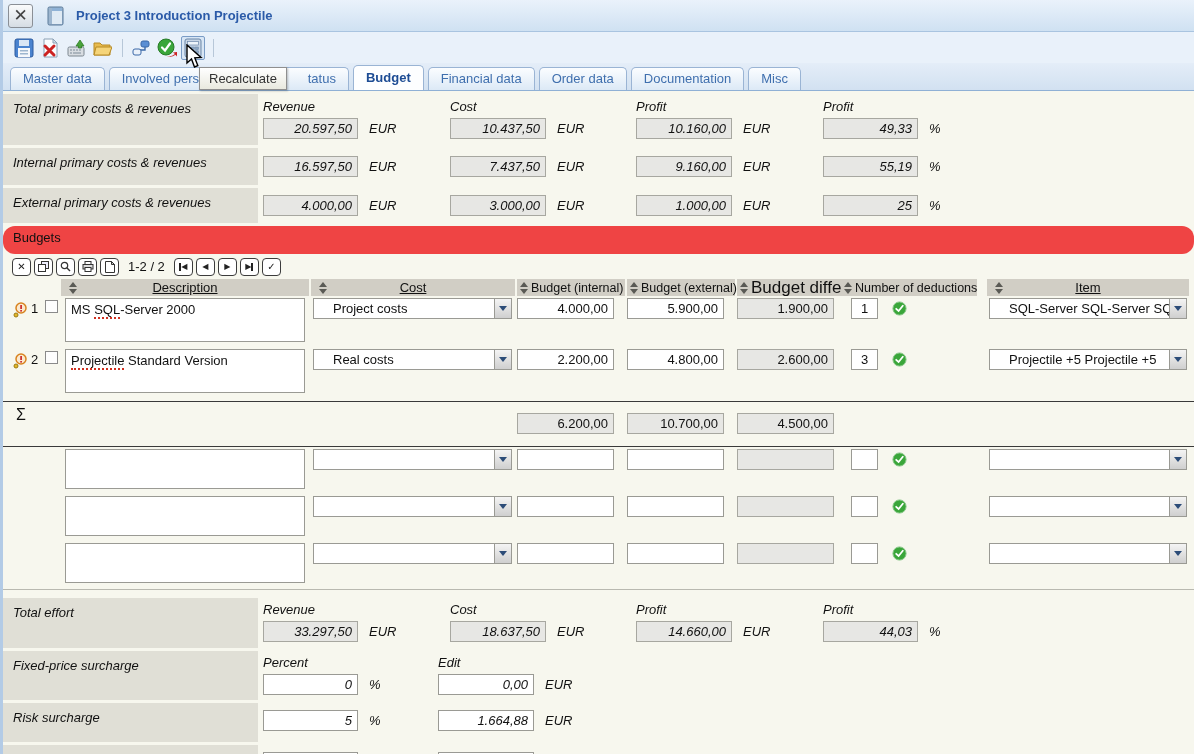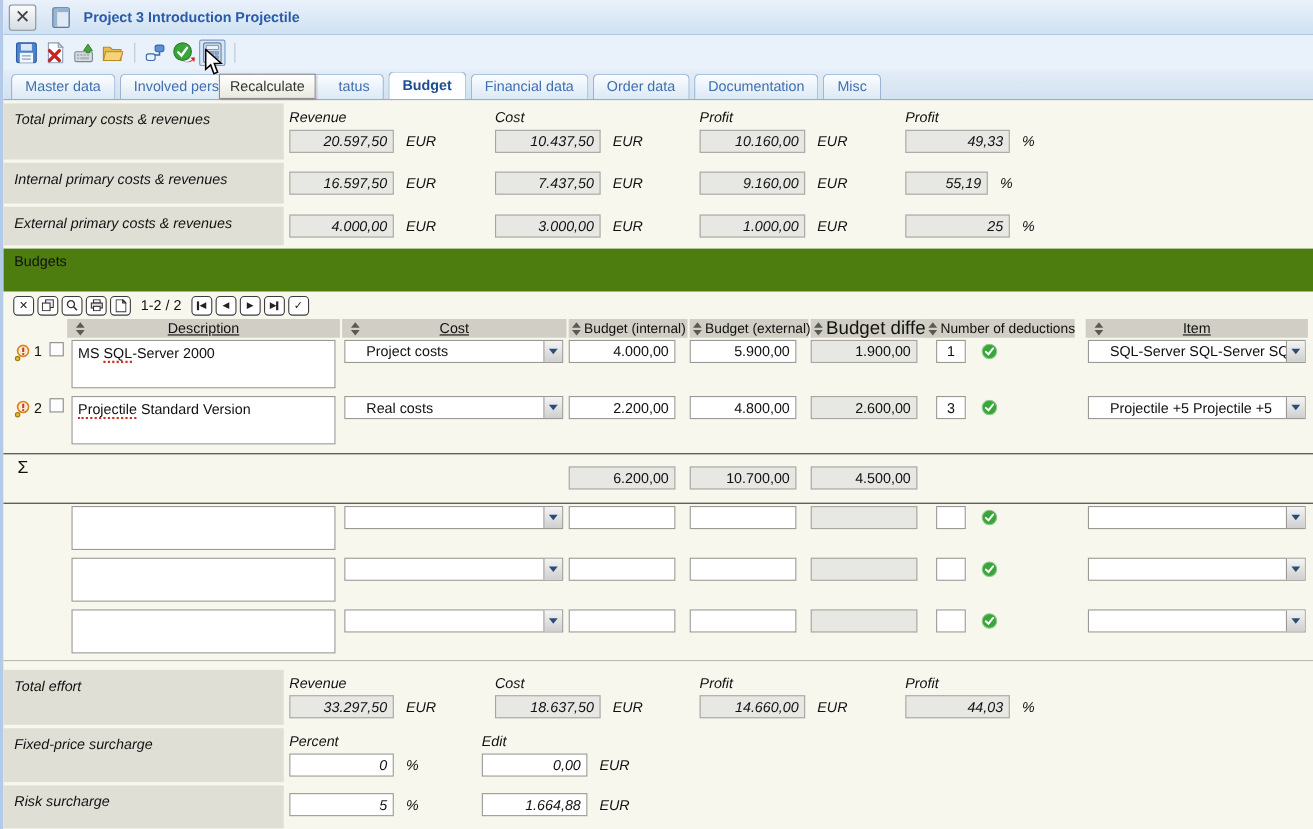--- a/index.html
+++ b/index.html
@@ -51,21 +51,21 @@
                 background:#e0dfd6; padding:7px 4px 0 10px; color:#111; }
   .fg { position:absolute; }
   .fg-label { position:absolute; top:0; left:0; white-space:nowrap; }
   .fieldline { position:absolute; display:flex; align-items:center; }
   .field { height:21px; border:1px solid #9a9a94; background:#fff; padding:0 5px;
            display:flex; align-items:center; justify-content:flex-end; white-space:nowrap; }
   .field.ro { background:#e7e7e4; border-color:#a7a7a0; }
   .unit { margin-left:11px; }
 
   
-  .band { height:39px; background:#4d7c0f; padding:4px 0 0 10px; }
+  .band { height:28px; background:#ef4444; padding:4px 0 0 10px;border-radius:12px; }
 
   
   .ttoolbar { height:25px; display:flex; align-items:center; gap:3px; padding-left:9px; }
   .tbtn { width:19px; height:18px; border:1px solid #3c3c3c; border-radius:4px; background:#fff;
           display:flex; align-items:center; justify-content:center; font-size:10px; color:#222; cursor:default; }
   .tbtn .bar { width:2px; height:8px; background:#222; }
   .tbtn .tri { font-size:8px; line-height:8px; }
   .pg { margin:0 6px; white-space:nowrap; }
 
   
@@ -250,21 +250,21 @@
         </div>
       <div class="fieldline" style="left:447px; top:8px">
           <div class="field ro" style="width:96px">7.437,50</div>
           <span class="unit">EUR</span>
         </div>
       <div class="fieldline" style="left:633px; top:8px">
           <div class="field ro" style="width:96px">9.160,00</div>
           <span class="unit">EUR</span>
         </div>
       <div class="fieldline" style="left:820px; top:8px">
-          <div class="field ro" style="width:75px">55,19</div>
+          <div class="field ro" style="width:95px">55,19</div>
           <span class="unit">%</span>
         </div>
     </div>
 
     <div class="srow" style="height:38px">
       <div class="label-cell">External primary costs &amp; revenues</div>
       <div class="fieldline" style="left:260px; top:7px">
           <div class="field ro" style="width:95px">4.000,00</div>
           <span class="unit">EUR</span>
         </div>

